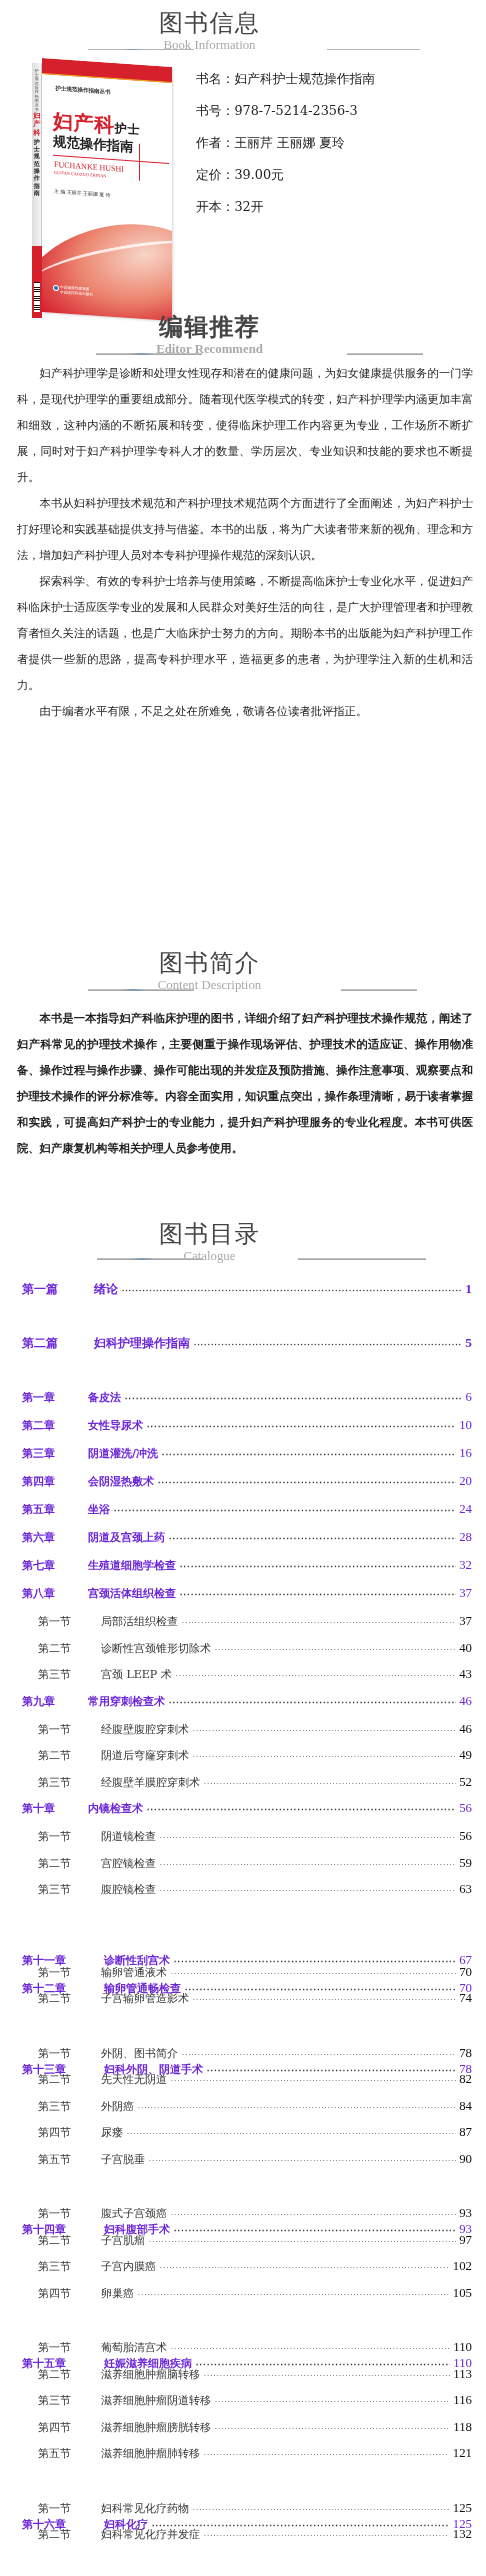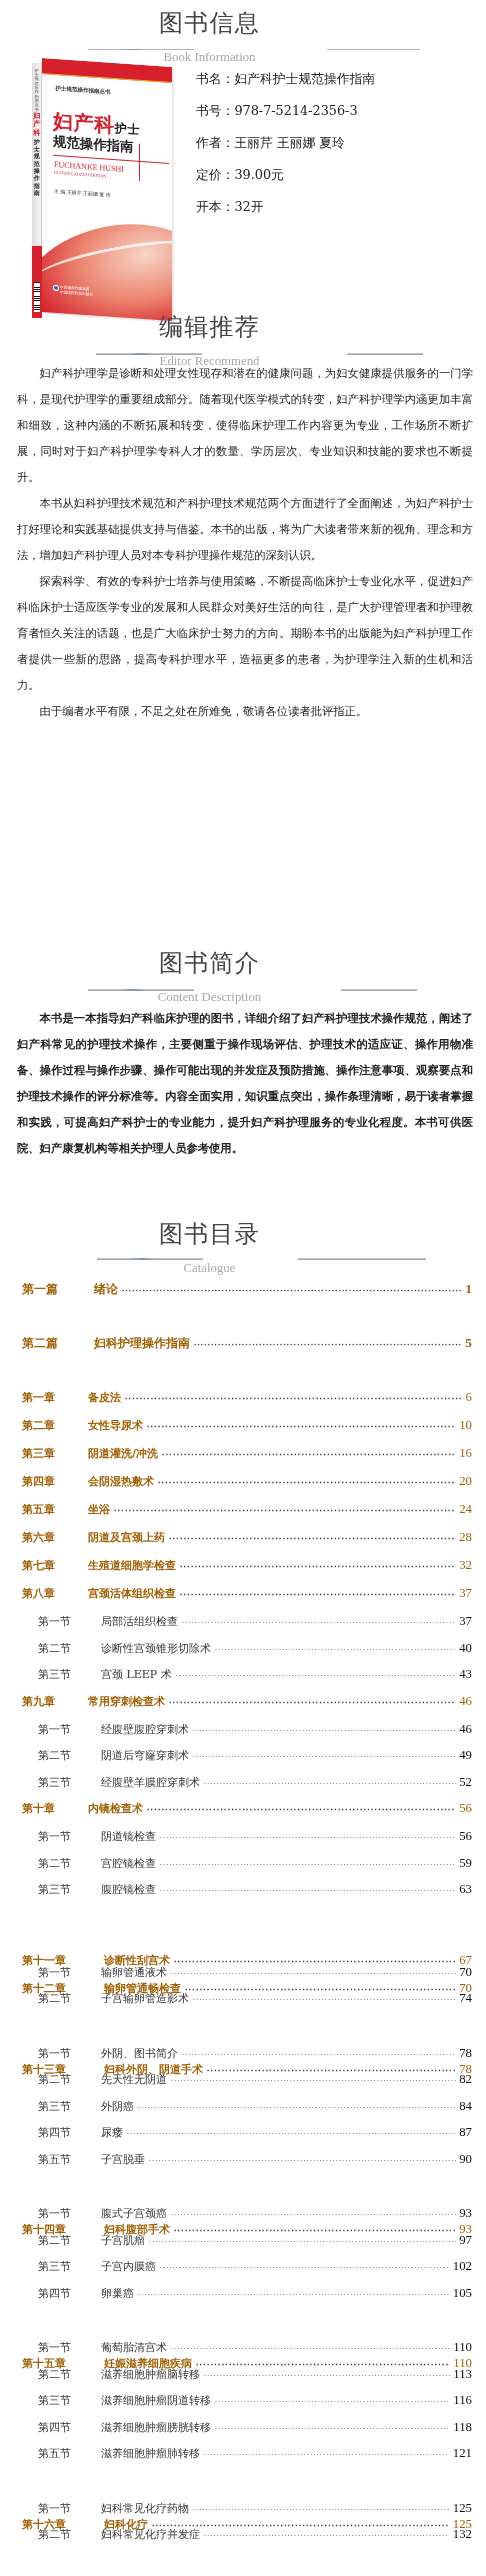--- a/index.html
+++ b/index.html
@@ -1,21 +1,21 @@
 <!DOCTYPE html>
 <html style="font-size:9.7px"><head>
 <meta charset="utf-8">
 <style>
   * { box-sizing: border-box; margin: 0; padding: 0; }
   html, body { width: 487px; background: #ffffff; }
   body { font-family: "DejaVu Serif", "Liberation Serif", serif; color: #222; position: relative; height: 2576px; overflow: hidden; }
 
   .section-header { position: absolute; left: 0; width: 419px; text-align: center; }
   .section-header .cn { font-family: "DejaVu Sans", "Liberation Sans", sans-serif; font-size: 24px; color: #444; letter-spacing: 1.2px; line-height: 29px; }
-  .section-header .en { font-family: "Liberation Serif", "DejaVu Serif", serif; font-size: 12.8px; color: #a9a9a9; line-height: 14.6px; margin-top: 12px; }
+  .section-header .en { font-family: "Liberation Serif", "DejaVu Serif", serif; font-size: 12.8px; color: #a9a9a9; line-height: 14.6px; margin-top: 0px; }
   .section-header .rule { position: absolute; height: 1.8px; background: linear-gradient(to bottom, #cfcfcf, #9a9a9a); }
   .section-header .rule.left::after { content: ""; position: absolute; left: 30%; width: 25%; top: 0; height: 1.8px; background: linear-gradient(to right, rgba(120,150,175,0), rgba(120,150,175,0.9), rgba(120,150,175,0)); }
 
   
   .cover { position: absolute; left: 32px; top: 58px; width: 140px; height: 256px; }
   .cover .spine { position: absolute; left: 0; top: 4.9px; width: 9.7px; height: 250px; background: linear-gradient(to right, #ddd, #f4f4f4); border-right: 0.6px solid #ccc; }
   .cover .front { position: absolute; left: 9.7px; top: 0; width: 130px; height: 254px; background: #fff; overflow: hidden; box-shadow: 1.2px 1.2px 2.4px rgba(0,0,0,0.15); transform: skewY(4deg); transform-origin: left top; }
   .cover .topband { position: absolute; left: 0; top: 0; width: 100%; height: 16px; background: #d6202c; border-bottom: 1.8px solid #f3b321; }
   .cover .series { position: absolute; left: 13.4px; top: 25.6px; font-family: "DejaVu Sans", sans-serif; font-size: 5.5px; color: #333; font-weight: bold; }
   .cover .t1 { position: absolute; left: 11px; top: 49px; font-family: "DejaVu Serif", serif; font-size: 20px; color: #d6202c; font-weight: bold; letter-spacing: 0.6px; }
@@ -38,21 +38,21 @@
 
   .info { position: absolute; left: 196px; top: 67px; }
   .info .row { font-family: "DejaVu Serif", "Liberation Serif", serif; font-size: 12.8px; color: #222; height: 32px; line-height: 24px; white-space: nowrap; }
 
   
   .prose { position: absolute; left: 17px; width: 456px; font-family: "DejaVu Serif", "Liberation Serif", serif; font-size: 11.3px; color: #222; line-height: 26px; text-align: justify; }
   .prose p { text-indent: 2em; }
 
   
   .toc { position: absolute; left: 22px; width: 450px; }
-  .toc .entry { display: flex; align-items: baseline; white-space: nowrap; font-family: "DejaVu Serif", "Liberation Serif", serif; color: #a16207; }
+  .toc .entry { display: flex; align-items: baseline; white-space: nowrap; font-family: "DejaVu Serif", "Liberation Serif", serif; color: #6d28d9; }
   .toc .entry .num { flex: none; }
   .toc .entry .title { flex: none; }
   .toc .entry .dots { flex: 1 1 auto; overflow: hidden; margin: 0 3.7px; color: #333; font-size: 7.3px; letter-spacing: 0.9px; }
   .toc .entry .dots::before { content: "··································································································································································"; }
   .toc .entry .page { flex: none; font-family: "Liberation Serif", "DejaVu Serif", serif; }
   .toc .part { font-size: 12px; font-weight: bold; height: 54px; line-height: 24px; }
   .toc .part .num { width: 72px; }
   .toc .part .page { font-size: 13.4px; }
   .toc .chapter { font-size: 11px; font-weight: bold; height: 28px; line-height: 24px; font-family: "DejaVu Sans", sans-serif; }
   .toc .chapter .num { width: 66px; }
@@ -101,21 +101,21 @@
 </div>
 
 <div class="info">
   <div class="row"><span>书名：</span><span>妇产科护士规范操作指南</span></div>
   <div class="row"><span>书号：</span><span>978-7-5214-2356-3</span></div>
   <div class="row"><span>作者：</span><span>王丽芹 王丽娜 夏玲</span></div>
   <div class="row"><span>定价：</span><span>39.00元</span></div>
   <div class="row"><span>开本：</span><span>32开</span></div>
 </div>
 
-<div class="section-header" style="top:313px;">
+<div class="section-header" style="top:313px;font-weight:bold;">
   <div class="rule left" style="left:96px; width:106px; top:40px;"></div>
   <div class="rule" style="left:347px; width:76px; top:40px;"></div>
   <div class="cn">编辑推荐</div>
   <div class="en">Editor Recommend</div>
 </div>
 
 <div class="prose" style="top:361px;">
   <p>妇产科护理学是诊断和处理女性现存和潜在的健康问题，为妇女健康提供服务的一门学科，是现代护理学的重要组成部分。随着现代医学模式的转变，妇产科护理学内涵更加丰富和细致，这种内涵的不断拓展和转变，使得临床护理工作内容更为专业，工作场所不断扩展，同时对于妇产科护理学专科人才的数量、学历层次、专业知识和技能的要求也不断提升。</p>
   <p>本书从妇科护理技术规范和产科护理技术规范两个方面进行了全面阐述，为妇产科护士打好理论和实践基础提供支持与借鉴。本书的出版，将为广大读者带来新的视角、理念和方法，增加妇产科护理人员对本专科护理操作规范的深刻认识。</p>
   <p>探索科学、有效的专科护士培养与使用策略，不断提高临床护士专业化水平，促进妇产科临床护士适应医学专业的发展和人民群众对美好生活的向往，是广大护理管理者和护理教育者恒久关注的话题，也是广大临床护士努力的方向。期盼本书的出版能为妇产科护理工作者提供一些新的思路，提高专科护理水平，造福更多的患者，为护理学注入新的生机和活力。</p>

